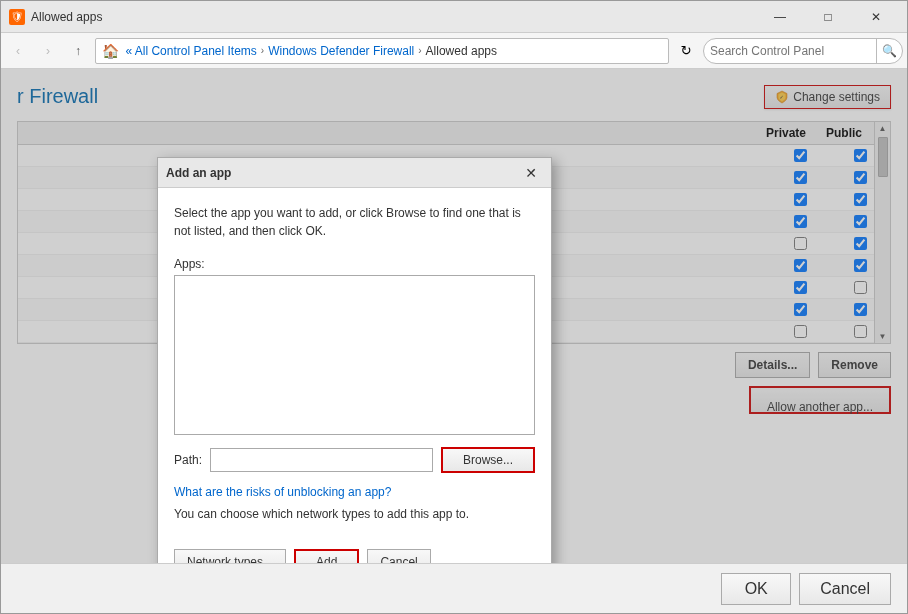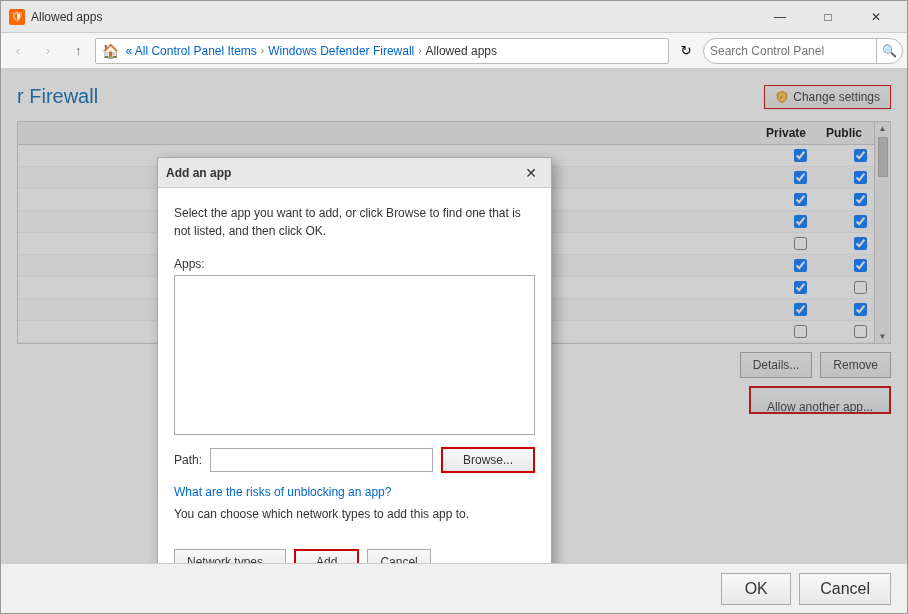--- a/index.html
+++ b/index.html
@@ -402,20 +402,21 @@
     }
 
     .details-btn, .remove-btn {
       padding: 4px 12px;
       border: 1px solid #aaa;
       background: linear-gradient(to bottom, #f8f8f8, #e8e8e8);
       cursor: pointer;
       font-size: 12px;
       color: #333;
       height: 26px;
+      font-weight: bold;
     }
 
     
     .window-bottom {
       height: 50px;
       background: #f0f0f0;
       border-top: 1px solid #ccc;
       display: flex;
       align-items: center;
       justify-content: flex-end;

